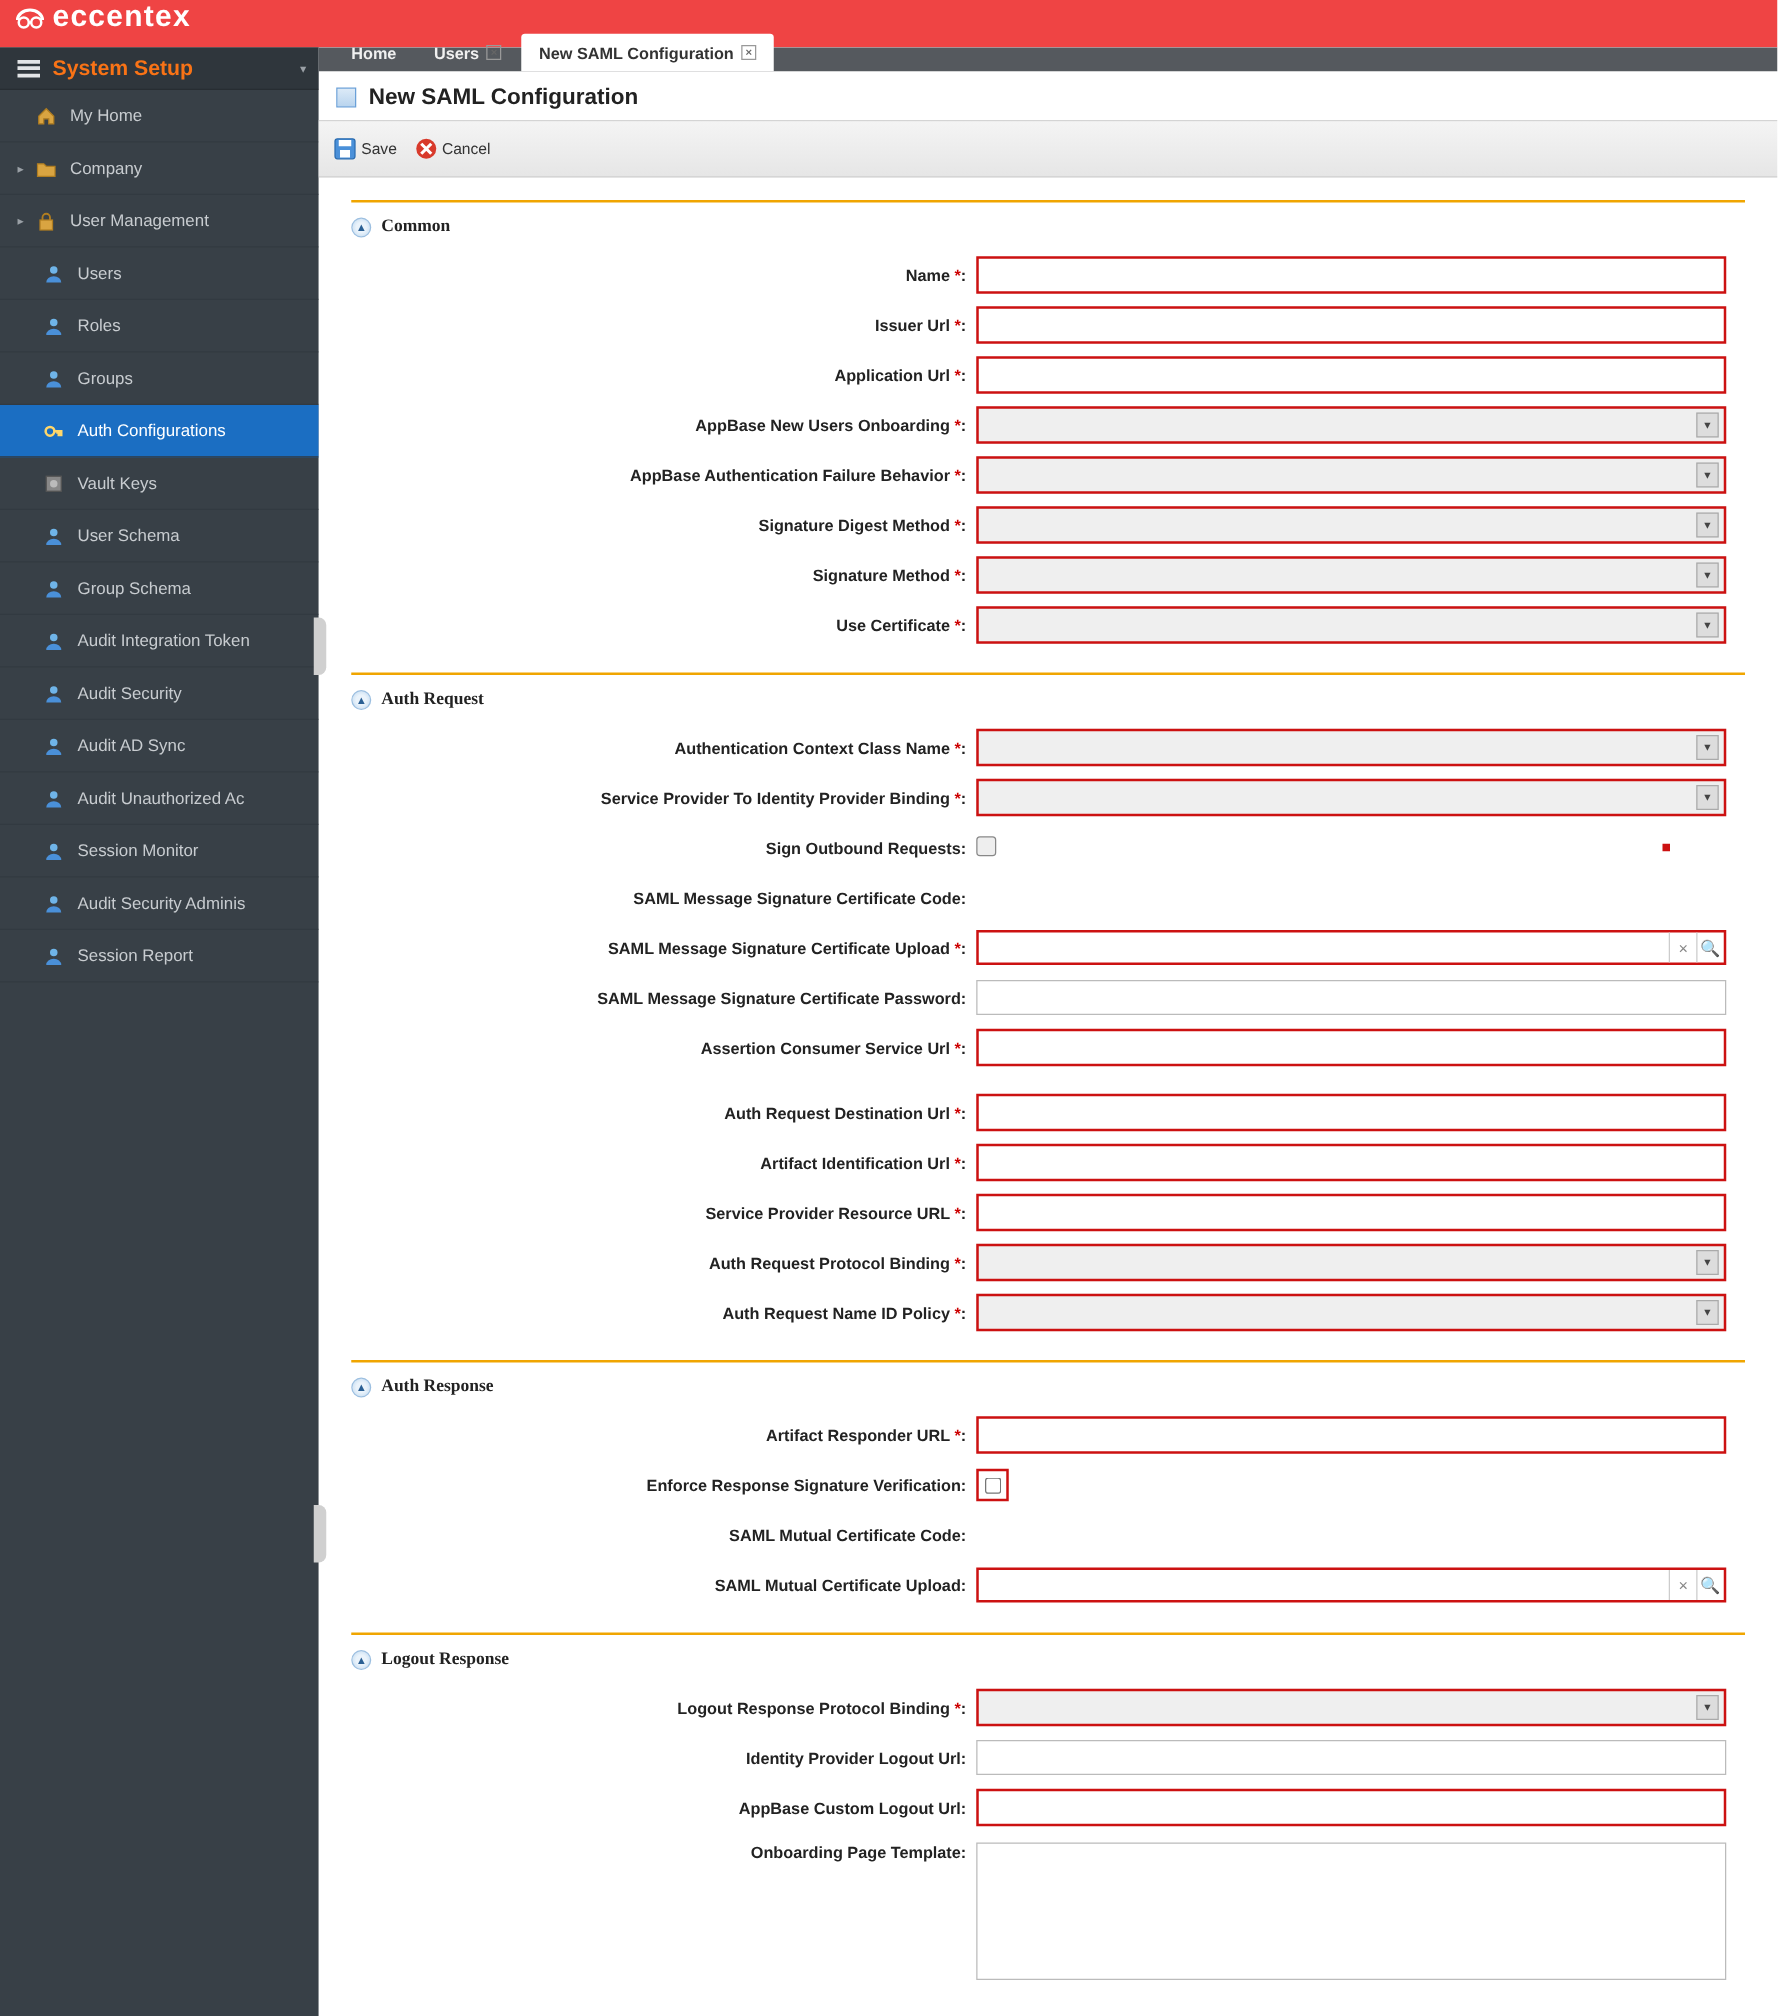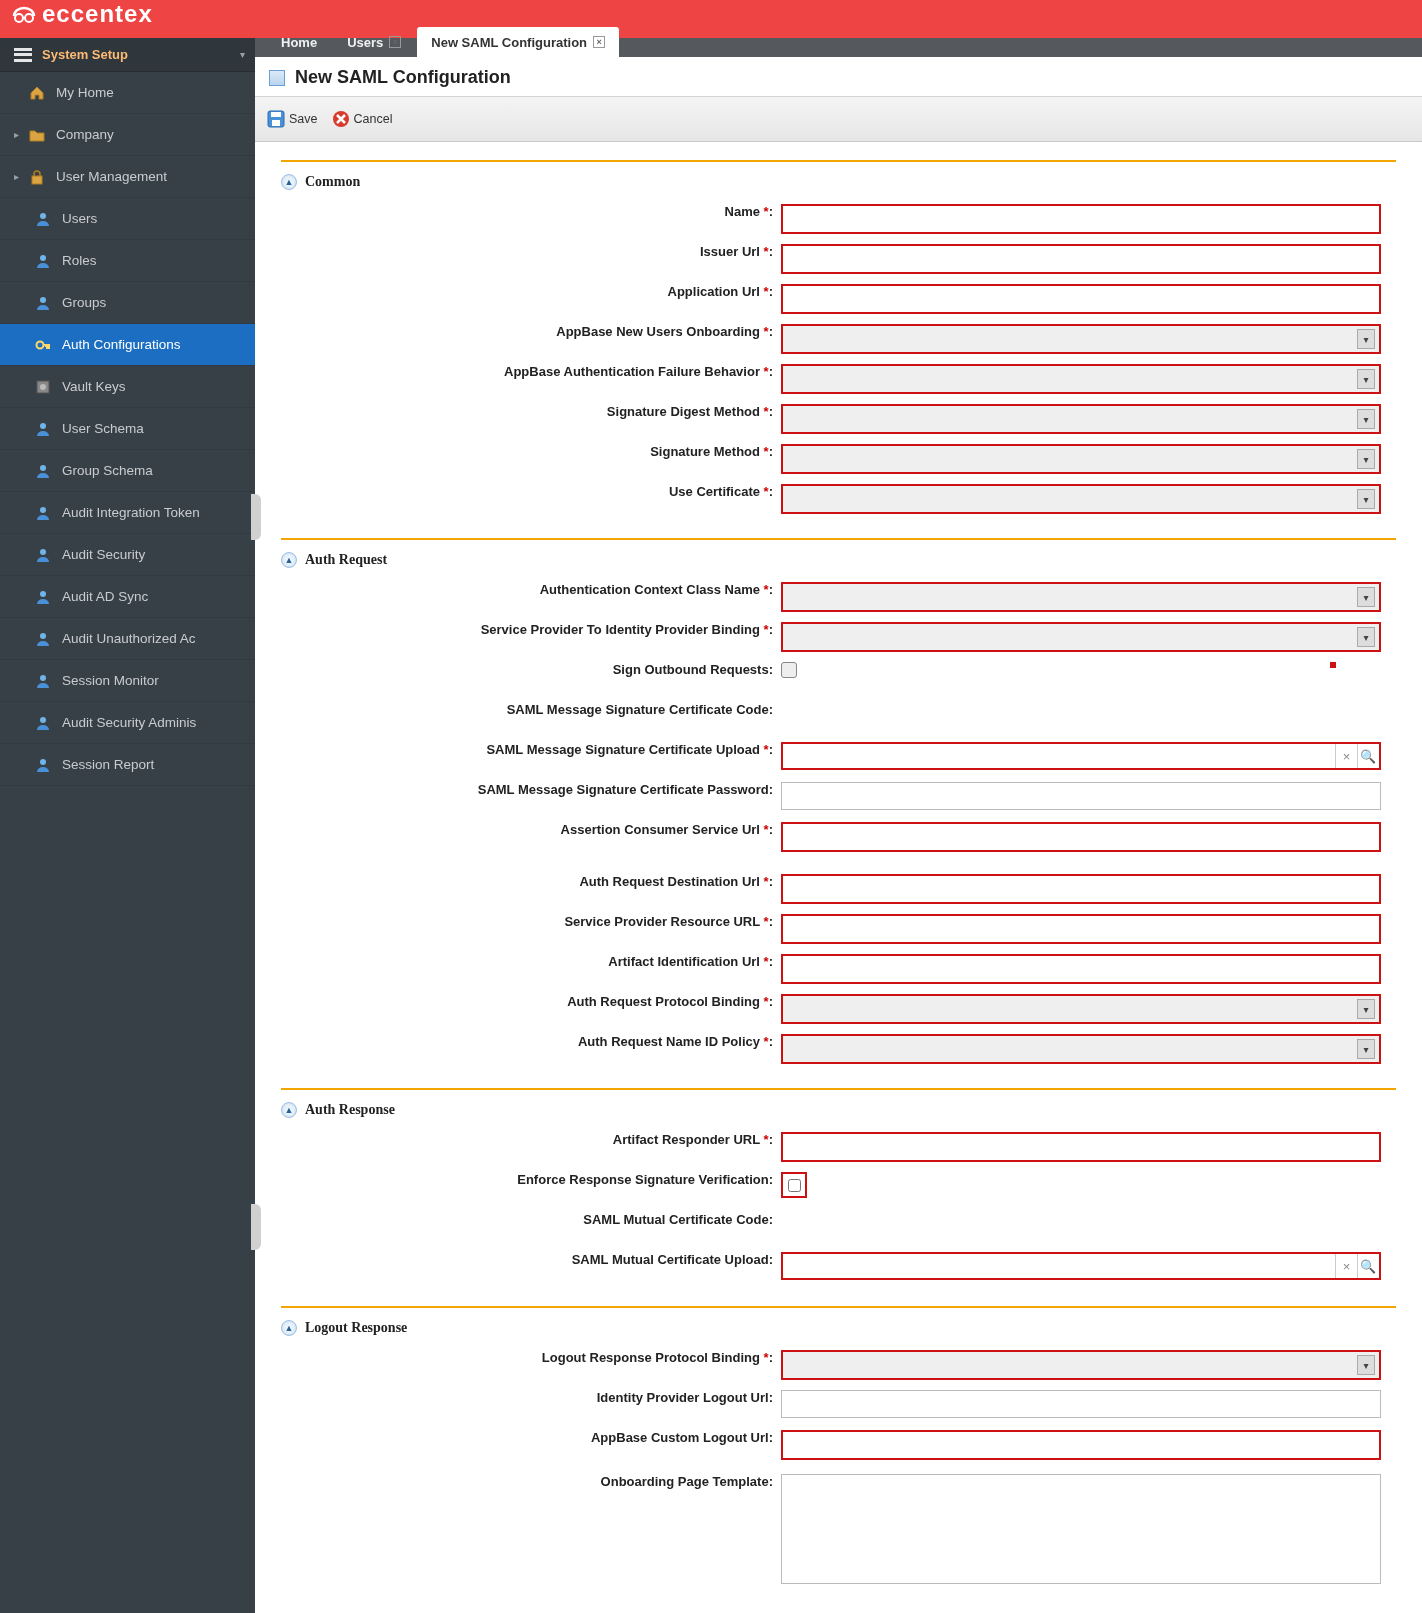--- a/index.html
+++ b/index.html
@@ -54,22 +54,22 @@
     display: inline-flex;
     flex-direction: column;
     justify-content: space-between;
     margin-right: 10px;
   }
   .hamburger span {
     display: block; height: 3px; background: #e3e5e7;
   }
   .sidebar-head-title {
     font-weight: bold;
-    color: #fdba74;
-    font-size: 13px;
+    color: #f97316;
+    font-size: 17px;
     flex: 1;
   }
   .sidebar-head-chevron {
     color: #9aa0a6; font-size: 10px;
   }
   .nav { list-style: none; }
   .nav li {
     display: flex;
     align-items: center;
     height: 42px;
@@ -189,21 +189,21 @@
     width: 16px; height: 16px; border-radius: 50%;
     background: radial-gradient(#eaf3fb 40%, #bcd6ee 100%);
     border: 1px solid #9cbfe0;
     display: inline-flex; align-items: center; justify-content: center;
     font-size: 9px; color: #2a5f93;
   }
   .section-title {
     font-weight: bold; font-size: 14px; color: #222; font-family: Liberation Serif, serif;
   }
   .field-row {
-    display: flex; align-items: flex-start;
+    display: flex; align-items: center;
     min-height: 40px;
     padding: 4px 0;
   }
   .field-label {
     width: 500px;
     text-align: right;
     padding-right: 8px;
     font-size: 13px;
     font-weight: bold;
     color: #222;
@@ -625,25 +625,25 @@
         <div class="field-row">
             <div class="field-label"><span>Assertion Consumer Service Url</span> <span class="req">*</span><span class="colon">:</span></div>
             <div class="field-control"><input class="rinput" style=""></div>
           </div>
         <div style="height:12px"></div>
         <div class="field-row">
             <div class="field-label"><span>Auth Request Destination Url</span> <span class="req">*</span><span class="colon">:</span></div>
             <div class="field-control"><input class="rinput" style=""></div>
           </div>
         <div class="field-row">
+            <div class="field-label"><span>Artifact Identification Url</span> <span class="req">*</span><span class="colon">:</span></div>
+            <div class="field-control"><input class="rinput" style=""></div>
+          </div>
+        <div class="field-row">
             <div class="field-label"><span>Service Provider Resource URL</span> <span class="req">*</span><span class="colon">:</span></div>
-            <div class="field-control"><input class="rinput" style=""></div>
-          </div>
-        <div class="field-row">
-            <div class="field-label"><span>Artifact Identification Url</span> <span class="req">*</span><span class="colon">:</span></div>
             <div class="field-control"><input class="rinput" style=""></div>
           </div>
         <div class="field-row">
             <div class="field-label"><span>Auth Request Protocol Binding</span> <span class="req">*</span><span class="colon">:</span></div>
             <div class="field-control">
               <div class="rselect">
                 <span class="dd">▾</span>
               </div>
             </div>
           </div>

